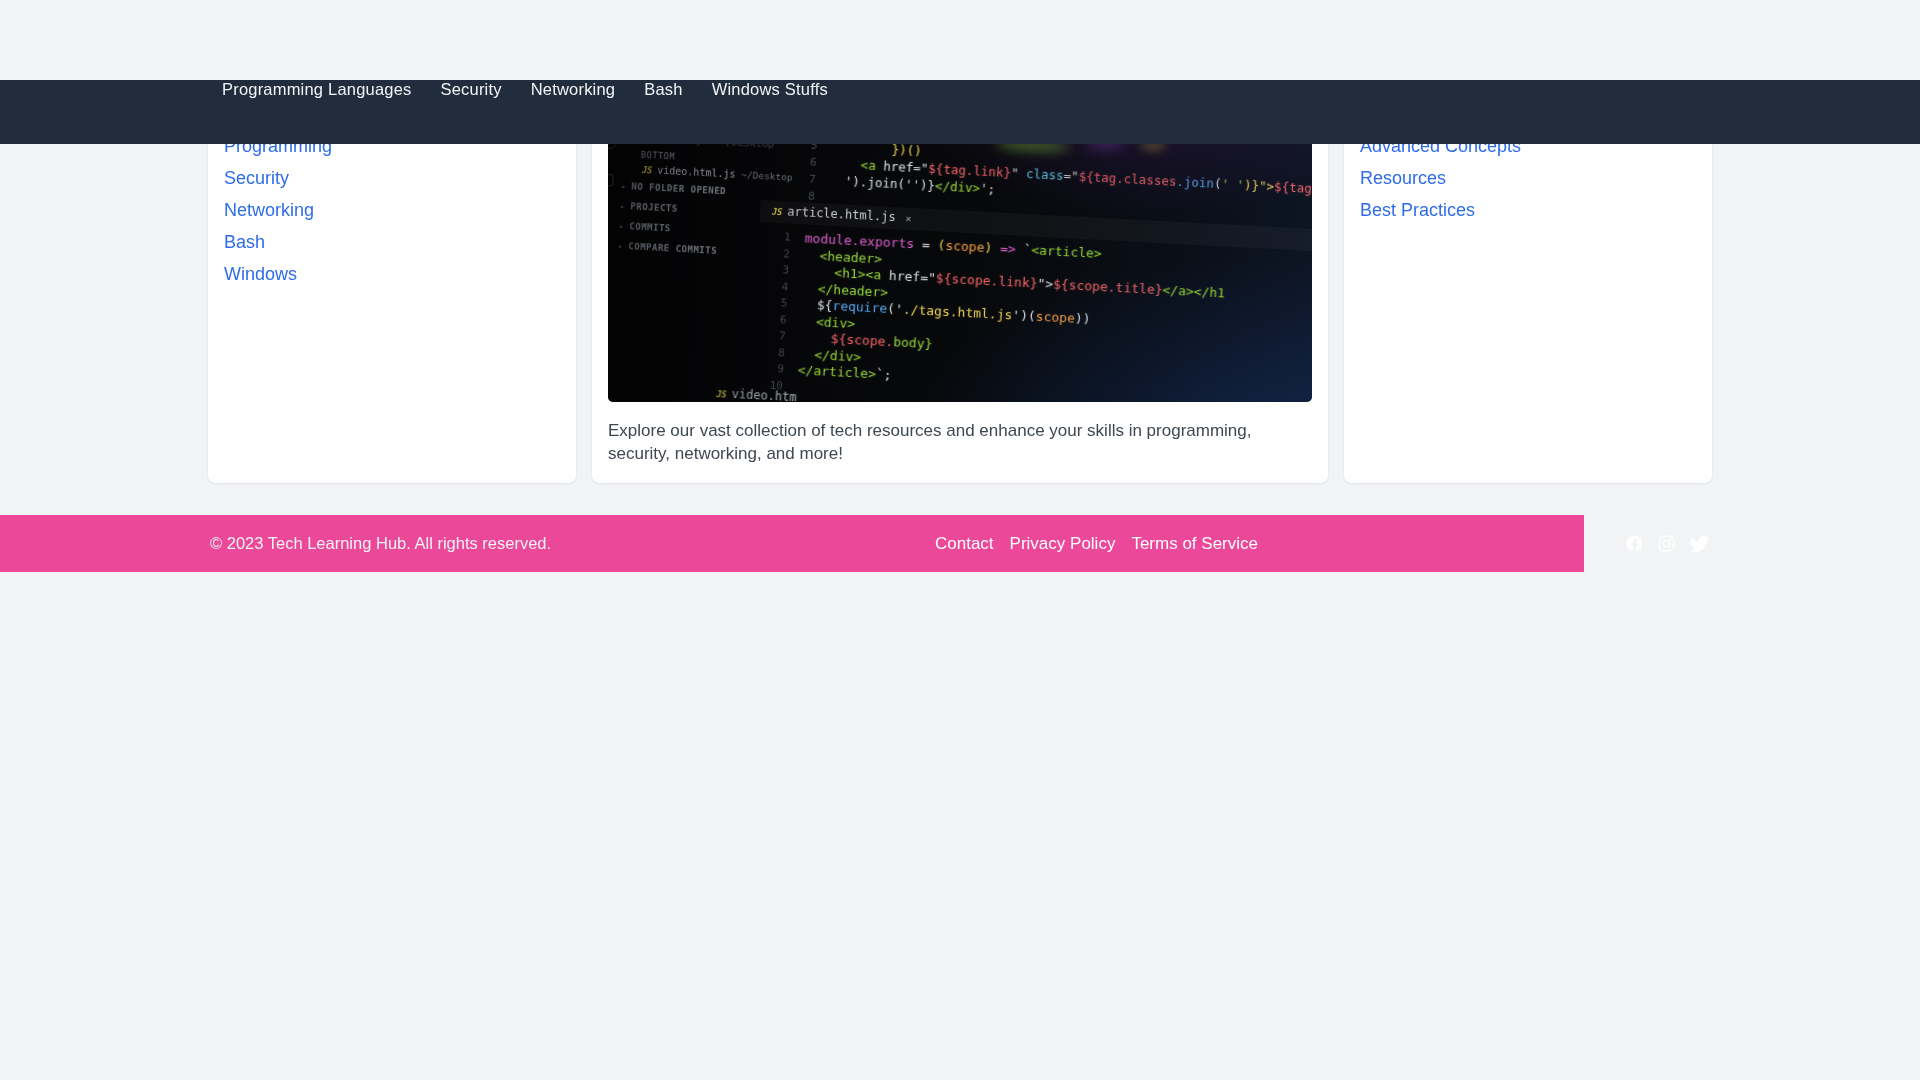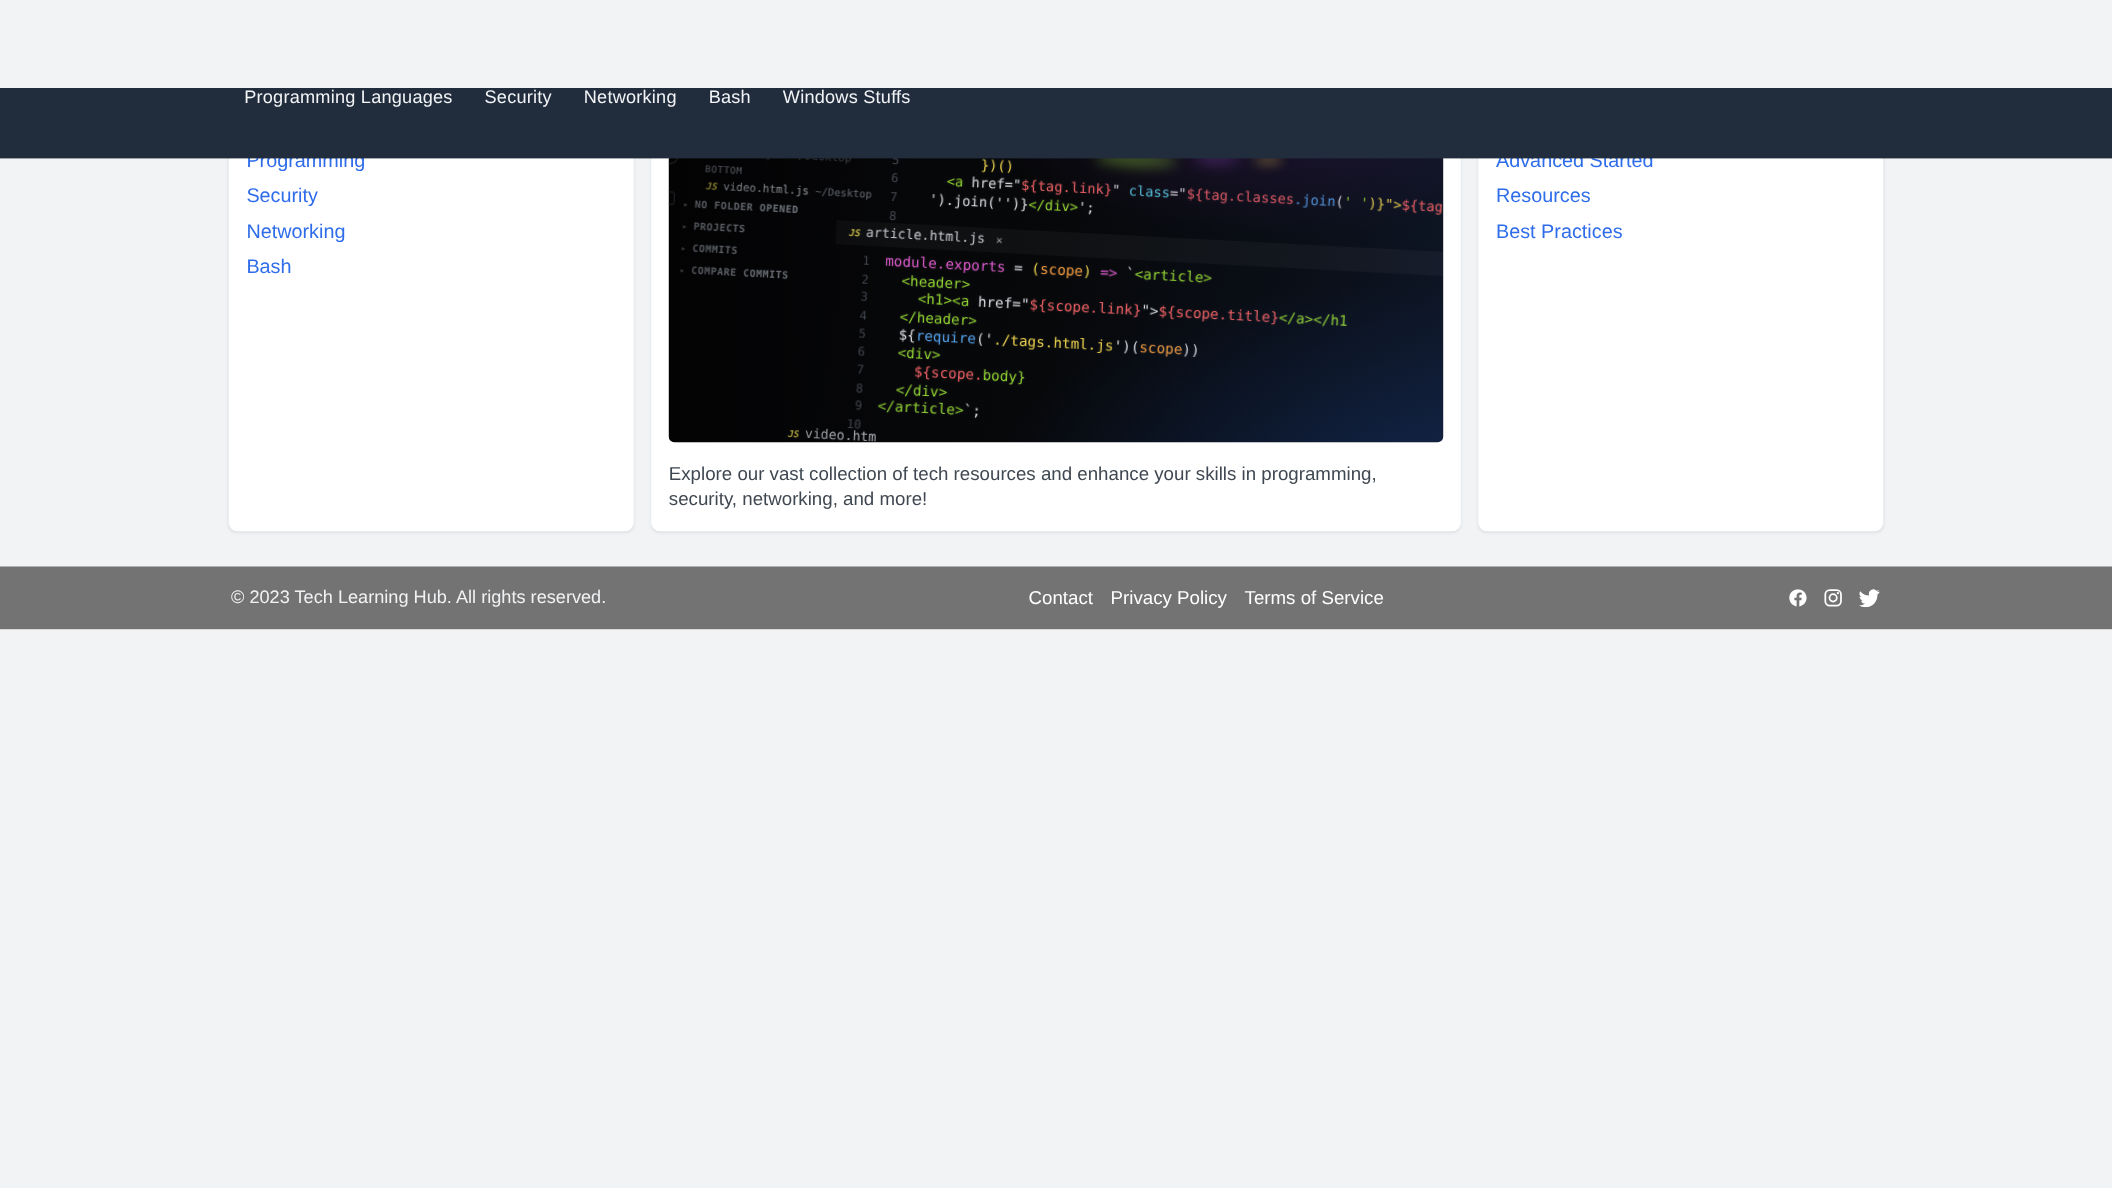--- a/index.html
+++ b/index.html
@@ -67,21 +67,21 @@
   .code-main .ph-line { height:16.5px; line-height:16.5px; font-size:13px; display:flex; }
   .ph-num { width:20px; text-align:right; margin-right:14px; color:#454a52; font-size:11px; flex:0 0 auto; }
   .bottom-tab { position:absolute; left:122px; top:248px; font-size:12px; color:#b5bac0; }
 
   .c-w { color:#d6d9dd; } .c-g { color:#8fd12f; } .c-y { color:#e8cf4a; }
   .c-r { color:#ef5e62; } .c-p { color:#d957c9; } .c-b { color:#4f9fe8; }
   .c-c { color:#52c6e0; } .c-o { color:#f09a3d; }
   .code-top span:not(.ph-num), .code-main span:not(.ph-num) { text-shadow:0 0 3px rgba(255,255,255,.10); }
 
   
-  .footer { position:absolute; left:0; top:515px; width:1920px; height:57px; background:#737373; z-index:5; }
+  .footer { position:absolute; left:0; top:515px; width:1584px; height:57px; background:#ec4899; z-index:5; }
   .footer .copyright { position:absolute; left:210px; top:0; height:57px; display:flex; align-items:center;
                        color:#f1f2f4; font-size:16.5px; }
   .footer .flinks { position:absolute; left:935px; top:0; height:57px; display:flex; align-items:center; gap:16px; }
   .footer .flinks a { color:#ffffff; text-decoration:none; font-size:17px; cursor:pointer; }
   .footer .social { position:absolute; left:1625px; top:0; height:57px; display:flex; align-items:center; gap:13px; }
   .footer .social a { color:#ffffff; display:flex; align-items:center; cursor:pointer; }
   .footer .social svg { display:block; }
 </style>
 </head>
 <body>
@@ -107,20 +107,23 @@
           </li>
         <li>
             <a>Security</a>
           </li>
         <li>
             <a>Networking</a>
           </li>
         <li>
             <a>Bash</a>
           </li>
+        <li>
+            <a>Windows</a>
+          </li>
       </ul>
     </div>
 
     <div class="card mid">
       <div class="photo">
         <div class="scene">
           <div class="explorer">
             <div class="exp-top">le.html.js  ~/Desktop</div>
             <div class="exp-bottom">BOTTOM</div>
             <div class="exp-file"><span class="js-badge">JS</span><span>video.html.js</span><span class="path"> ~/Desktop</span></div>
@@ -137,21 +140,21 @@
         <div class="bokeh b1"></div>
         <div class="bokeh b2"></div>
         <div class="bokeh b3"></div>
       </div>
       <p class="mid-desc">Explore our vast collection of tech resources and enhance your skills in programming, security, networking, and more!</p>
     </div>
 
     <div class="card side">
       <ul class="link-list">
         <li>
-            <a>Advanced Started</a>
+            <a>Advanced Concepts</a>
           </li>
         <li>
             <a>Resources</a>
           </li>
         <li>
             <a>Best Practices</a>
           </li>
       </ul>
     </div>
 

